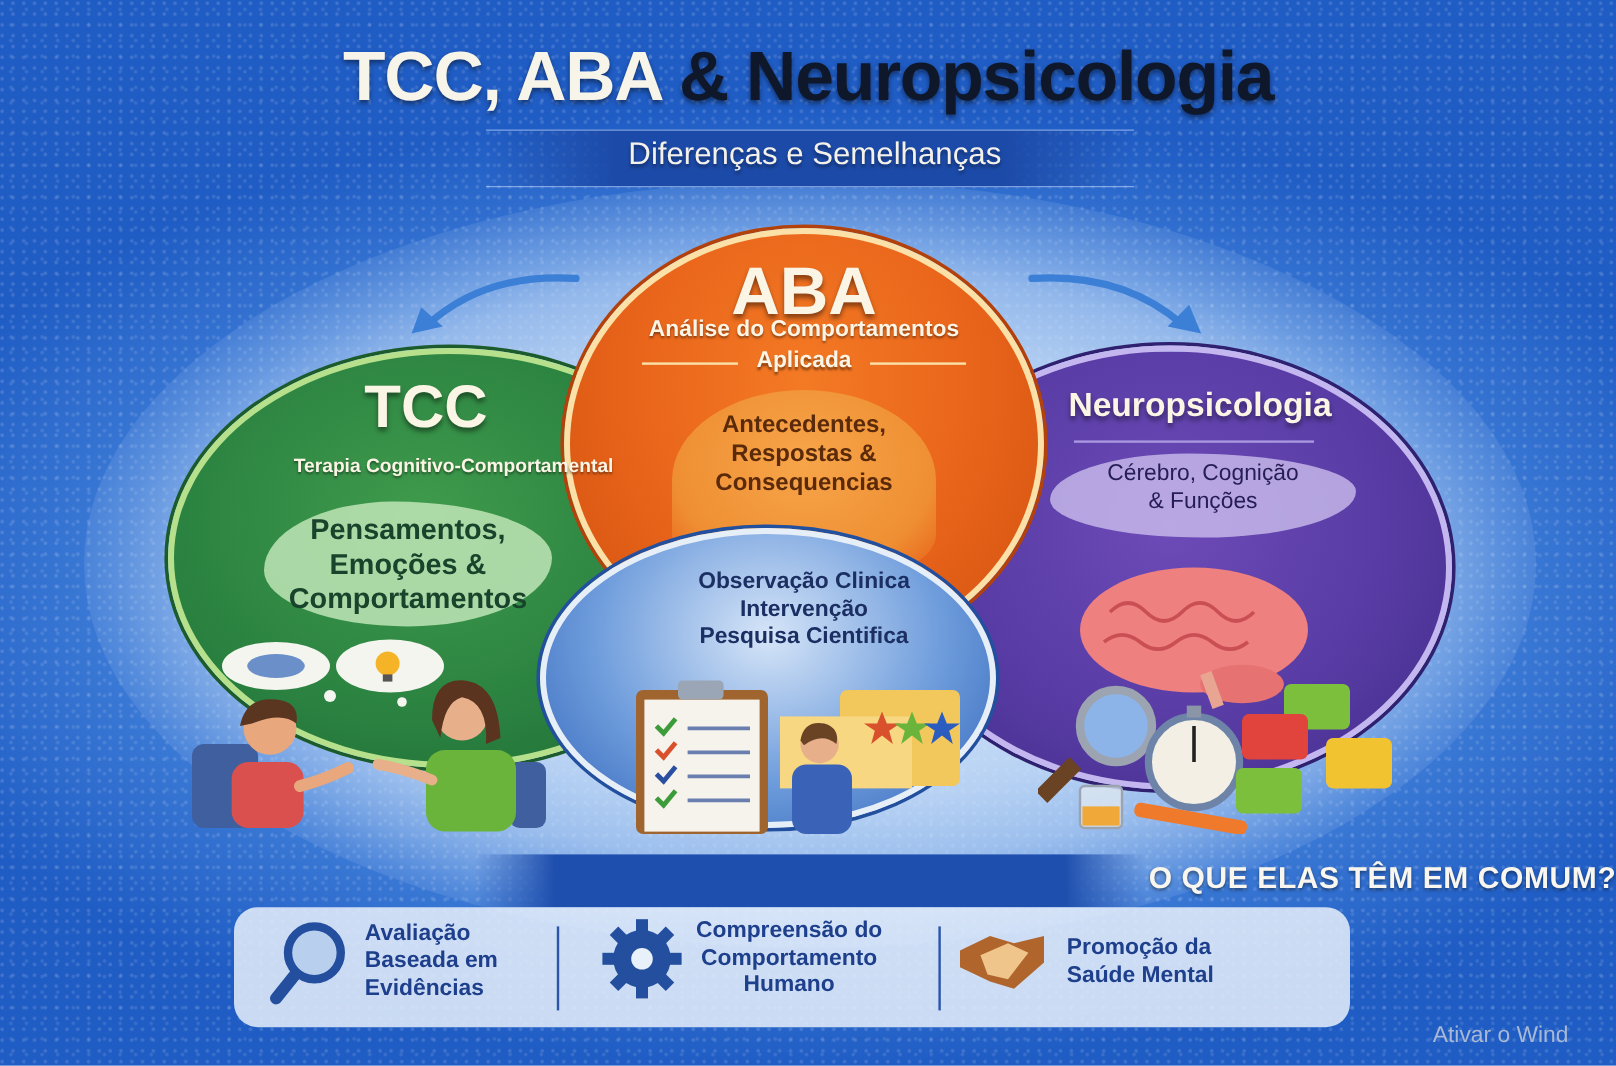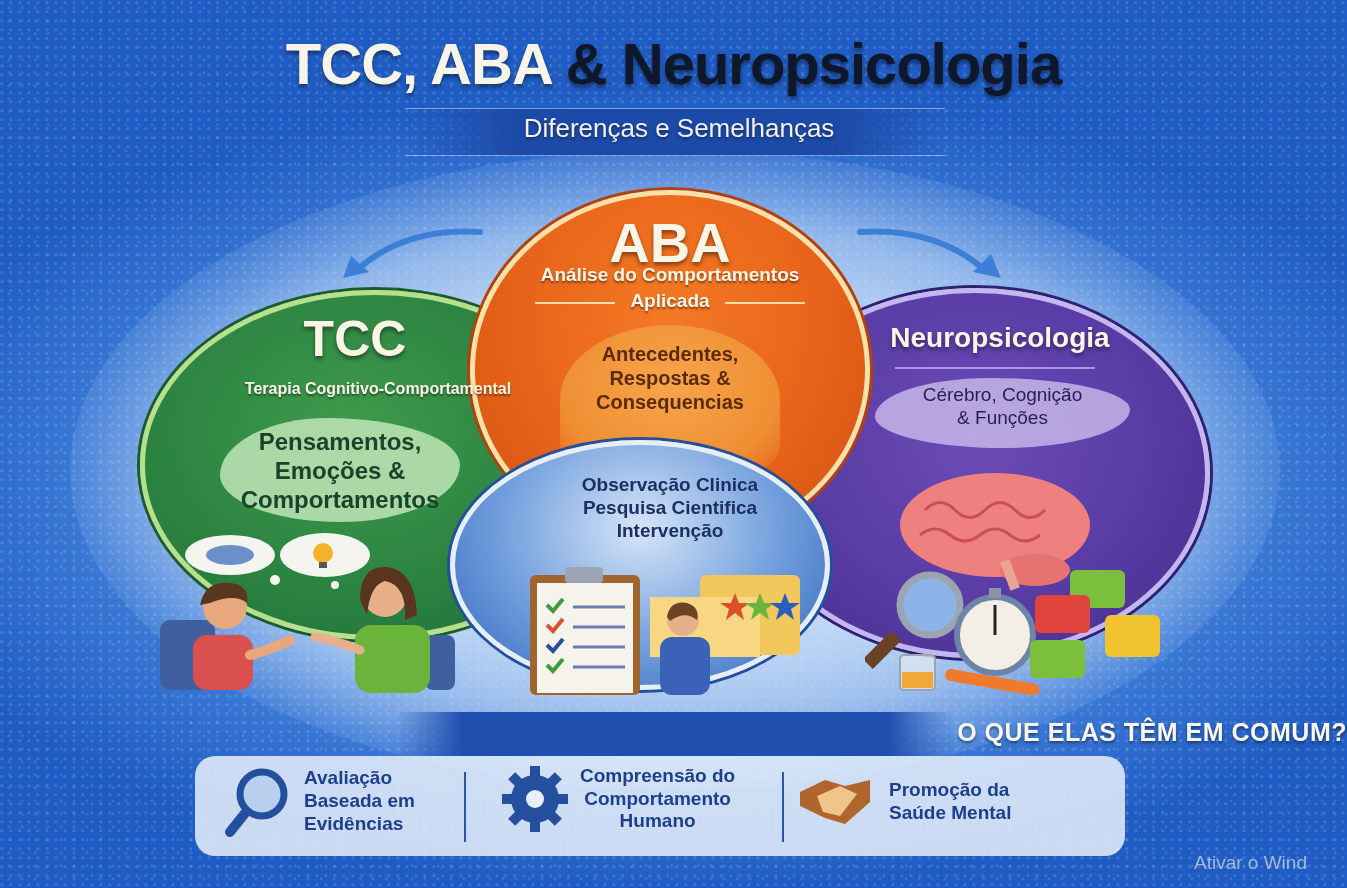--- a/index.html
+++ b/index.html
@@ -156,22 +156,22 @@
 <div class="t-abs big-label" style="left:870px;top:322px;width:260px;font-size:28px;">Neuropsicologia</div>
 <div style="position:absolute;left:895px;top:367px;width:200px;height:2px;background:#a897e0;"></div>
 <div class="blob" style="left:875px;top:378px;width:255px;height:70px;background:rgba(210,198,240,.75);"></div>
 <div class="t-abs dark-text" style="left:875px;top:384px;width:255px;font-size:19px;color:#261d55;font-weight:normal;">
   <div>Cérebro, Cognição</div>
   <div>&amp; Funções</div>
 </div>
 
 <div class="t-abs dark-text" style="left:520px;top:474px;width:300px;font-size:19px;color:#1c2f63;">
   <div>Observação Clinica</div>
+  <div>Intervenção</div>
   <div>Pesquisa Cientifica</div>
-  <div>Intervenção</div>
 </div>
 
 <svg class="illus" style="left:155px;top:525px" width="300" height="170" viewBox="0 0 300 170">
   <ellipse cx="75" cy="30" rx="45" ry="20" fill="#f5f5f0"></ellipse>
   <ellipse cx="75" cy="30" rx="24" ry="10" fill="#6b8fc8"></ellipse>
   <ellipse cx="170" cy="30" rx="45" ry="22" fill="#f5f5f0"></ellipse>
   <circle cx="168" cy="28" r="10" fill="#f5b428"></circle>
   <rect x="164" y="37" width="8" height="6" fill="#555"></rect>
   <circle cx="120" cy="55" r="5" fill="#f5f5f0"></circle>
   <circle cx="180" cy="60" r="4" fill="#f5f5f0"></circle>

